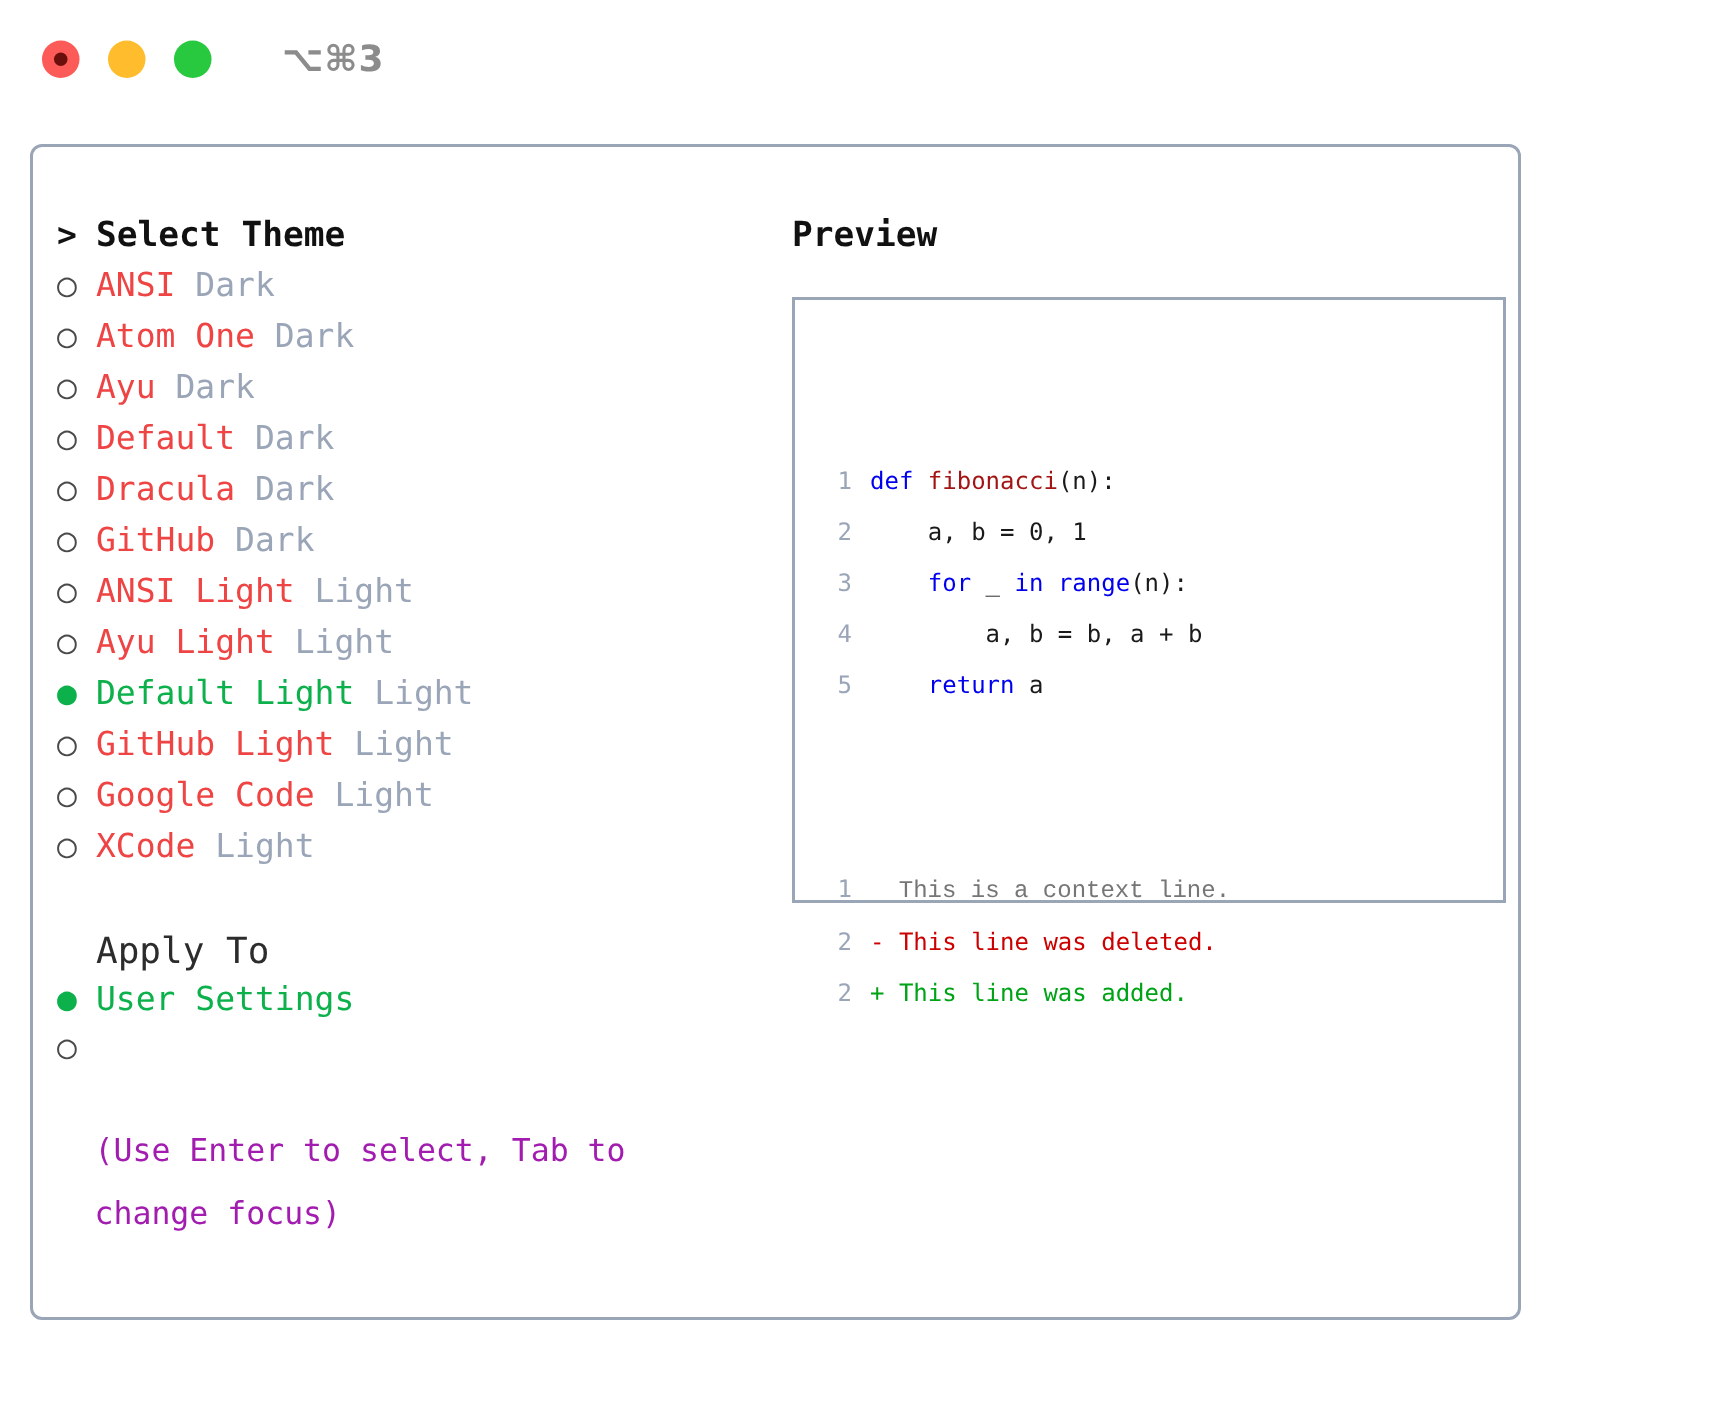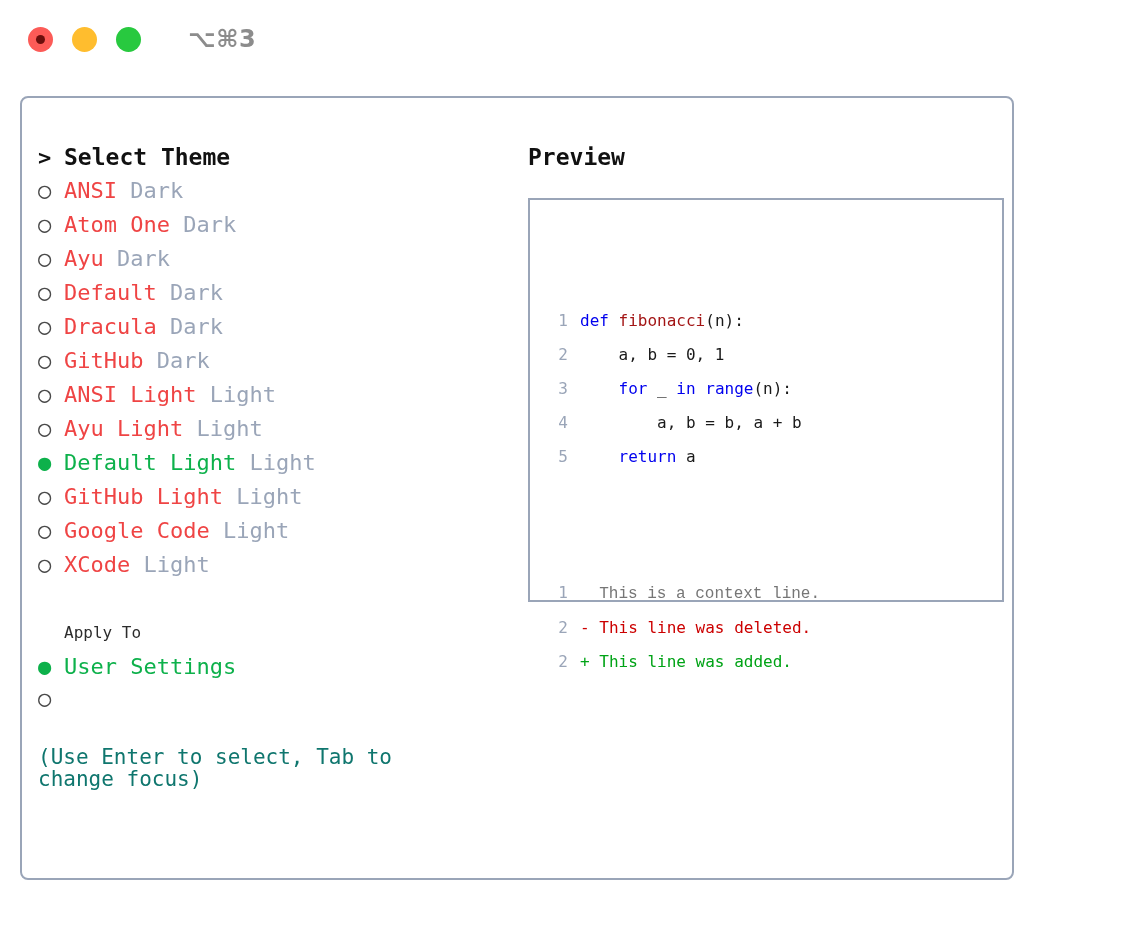--- a/index.html
+++ b/index.html
@@ -116,33 +116,34 @@
   .row.selected .opt-name { color: #0db14b; }
   .row.selected .marker { color: #0db14b; }
   .radio-off { color: #4a4a4a; }
   .radio-on  { color: #0db14b; }
   .spacer-row { height: 34px; }
 
   .section-label {
     display: flex;
     align-items: baseline;
     height: 34px;
-    font-size: 16px;
+    font-size: 24px;
     color: #2c2c2c;
     white-space: pre;
   }
   .section-label .marker { color: transparent; }
 
   .hint {
     margin-top: 24px;
     font-size: 21px;
-    color: #0f766e;
-    line-height: 22px;
+    color: #a21caf;
+    line-height: 42px;
     width: 410px;
     white-space: pre-wrap;
+    margin-left: 25px;
   }
 
   
   .right-col {
     position: absolute;
     left: 480px;
     top: 46px;
     width: 496px;
     padding-left: 26px;
   }

